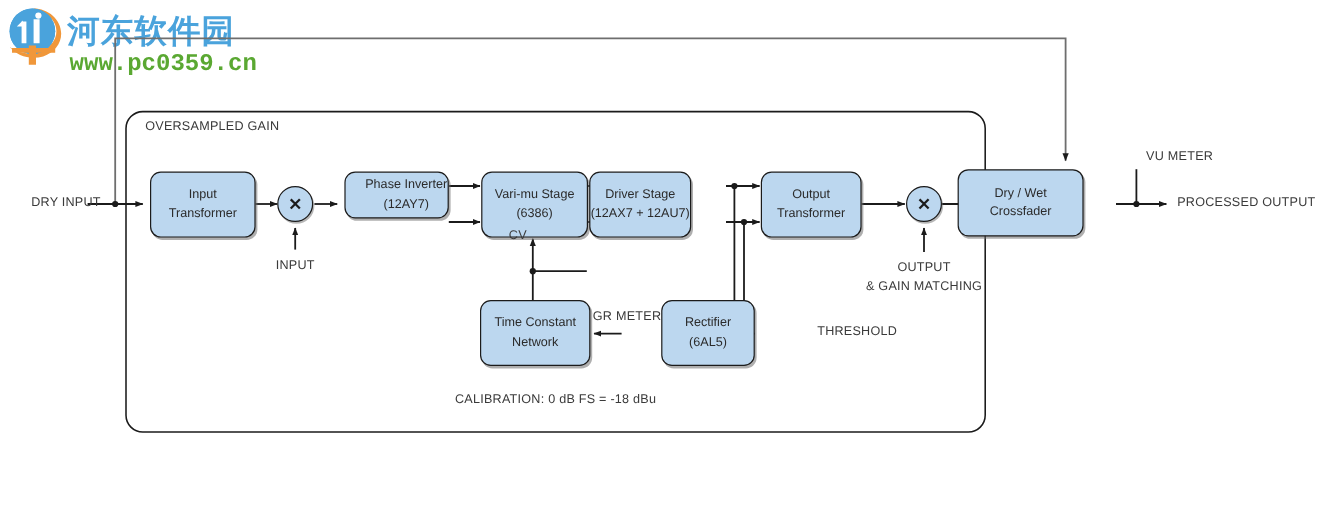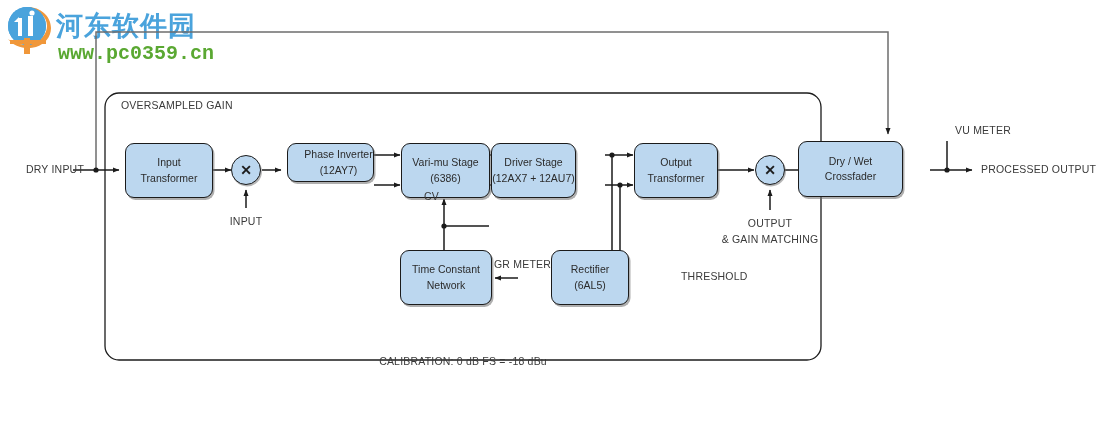--- a/index.html
+++ b/index.html
@@ -227,15 +227,15 @@
 
   <div class="lbl" style="left:494px; top:218px;margin-top:40px;">GR METER</div>
 
   <div class="lbl" style="left:637px; top:270px;margin-left:44px;">THRESHOLD</div>
 
   <div class="lbl ctr" style="left:770px; top:217px;">OUTPUT</div>
   <div class="lbl ctr" style="left:770px; top:233px;">&amp; GAIN MATCHING</div>
 
   <div class="lbl ctr" style="left:947px; top:124px;margin-left:36px;">VU METER</div>
 
-  <div class="lbl ctr" style="left:463px; top:327px;margin-top:28px;">CALIBRATION: 0 dB FS = -18 dBu</div>
+  <div class="lbl ctr" style="left:463px; top:327px;">CALIBRATION: 0 dB FS = -18 dBu</div>
 
 </div>
 
 </body></html>

